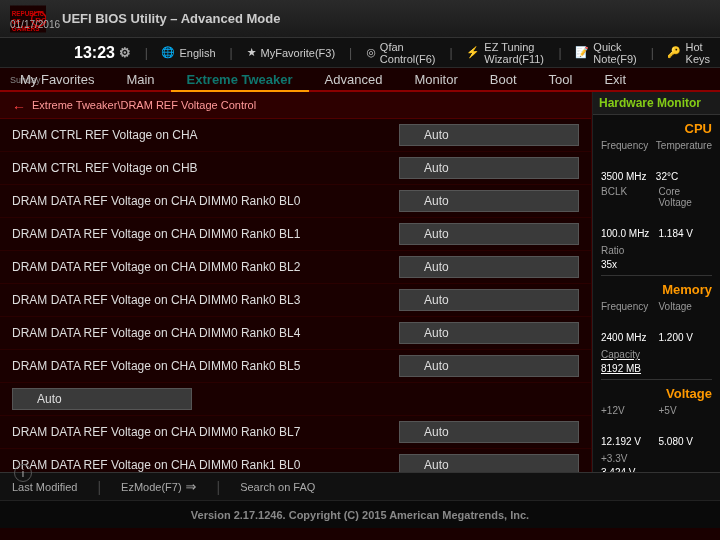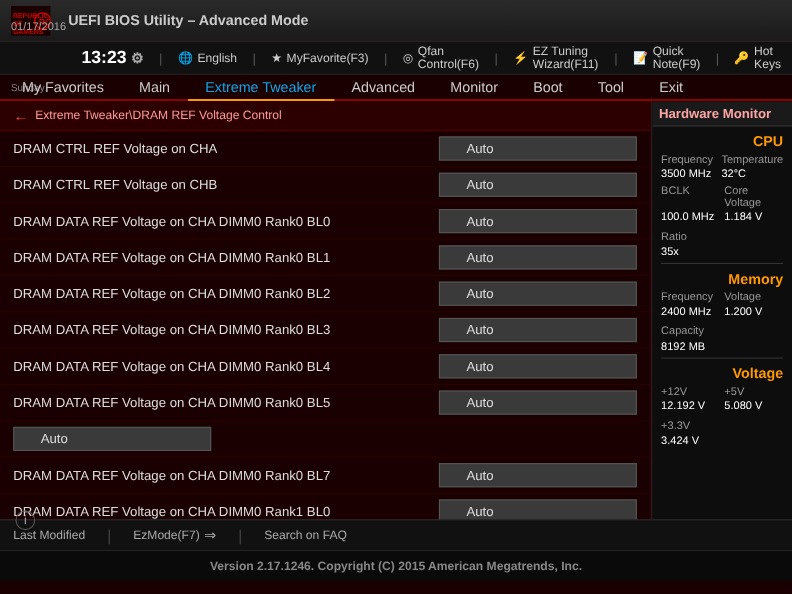--- a/index.html
+++ b/index.html
@@ -89,23 +89,23 @@
       padding: 0 16px;
       display: flex;
       align-items: center;
       color: #ccc;
       font-size: 13px;
       cursor: pointer;
       border-bottom: 2px solid transparent;
       margin-bottom: -2px;
     }
     .nav-item.active {
-      color: #0ea5e9;
+      color: #0f766e;
       border-bottom: 2px solid #f90;
-      font-weight: normal;
+      font-weight: bold;
     }
 
     
     .main-content {
       display: flex;
       height: calc(540px - 38px - 30px - 36px - 28px - 28px);
     }
 
     
     .left-panel {
@@ -167,21 +167,21 @@
       color: #f90;
       font-size: 13px;
       font-weight: bold;
       margin-bottom: 4px;
       margin-top: 6px;
       text-align: right;
     }
     .hw-grid {
       display: grid;
       grid-template-columns: 1fr 1fr;
-      gap: 2px 4px;
+      gap: 20px 4px;
       margin-bottom: 4px;
     }
     .hw-label {
       color: #999;
       font-size: 10px;
     }
     .hw-value {
       color: #fff;
       font-size: 10px;
     }
@@ -238,21 +238,21 @@
       display: flex;
       align-items: center;
       justify-content: center;
       color: #aaa;
       font-size: 11px;
       cursor: pointer;
     }
 
     .hw-monitor-header {
       background: #1a1a1a;
-      color: #fca5a5;
+      color: #84cc16;
       font-size: 12px;
       font-weight: bold;
       padding: 4px 6px;
       margin: -6px -8px 6px -8px;
       border-bottom: 1px solid #333;
     }
   </style>
 </head>
 <body>
 
@@ -429,21 +429,21 @@
 
     <div class="hw-divider"></div>
 
     <div class="hw-section-title">Memory</div>
     <div class="hw-grid">
       <span class="hw-label">Frequency</span>
       <span class="hw-label">Voltage</span>
       <span class="hw-value">2400 MHz</span>
       <span class="hw-value">1.200 V</span>
     </div>
-    <div style="margin-bottom:4px;">
+    <div style="margin-bottom:4px;text-decoration:underline;">
       <span class="hw-label">Capacity</span>
       <br>
       <span class="hw-value">8192 MB</span>
     </div>
 
     <div class="hw-divider"></div>
 
     <div class="hw-section-title">Voltage</div>
     <div class="hw-grid">
       <span class="hw-label">+12V</span>

